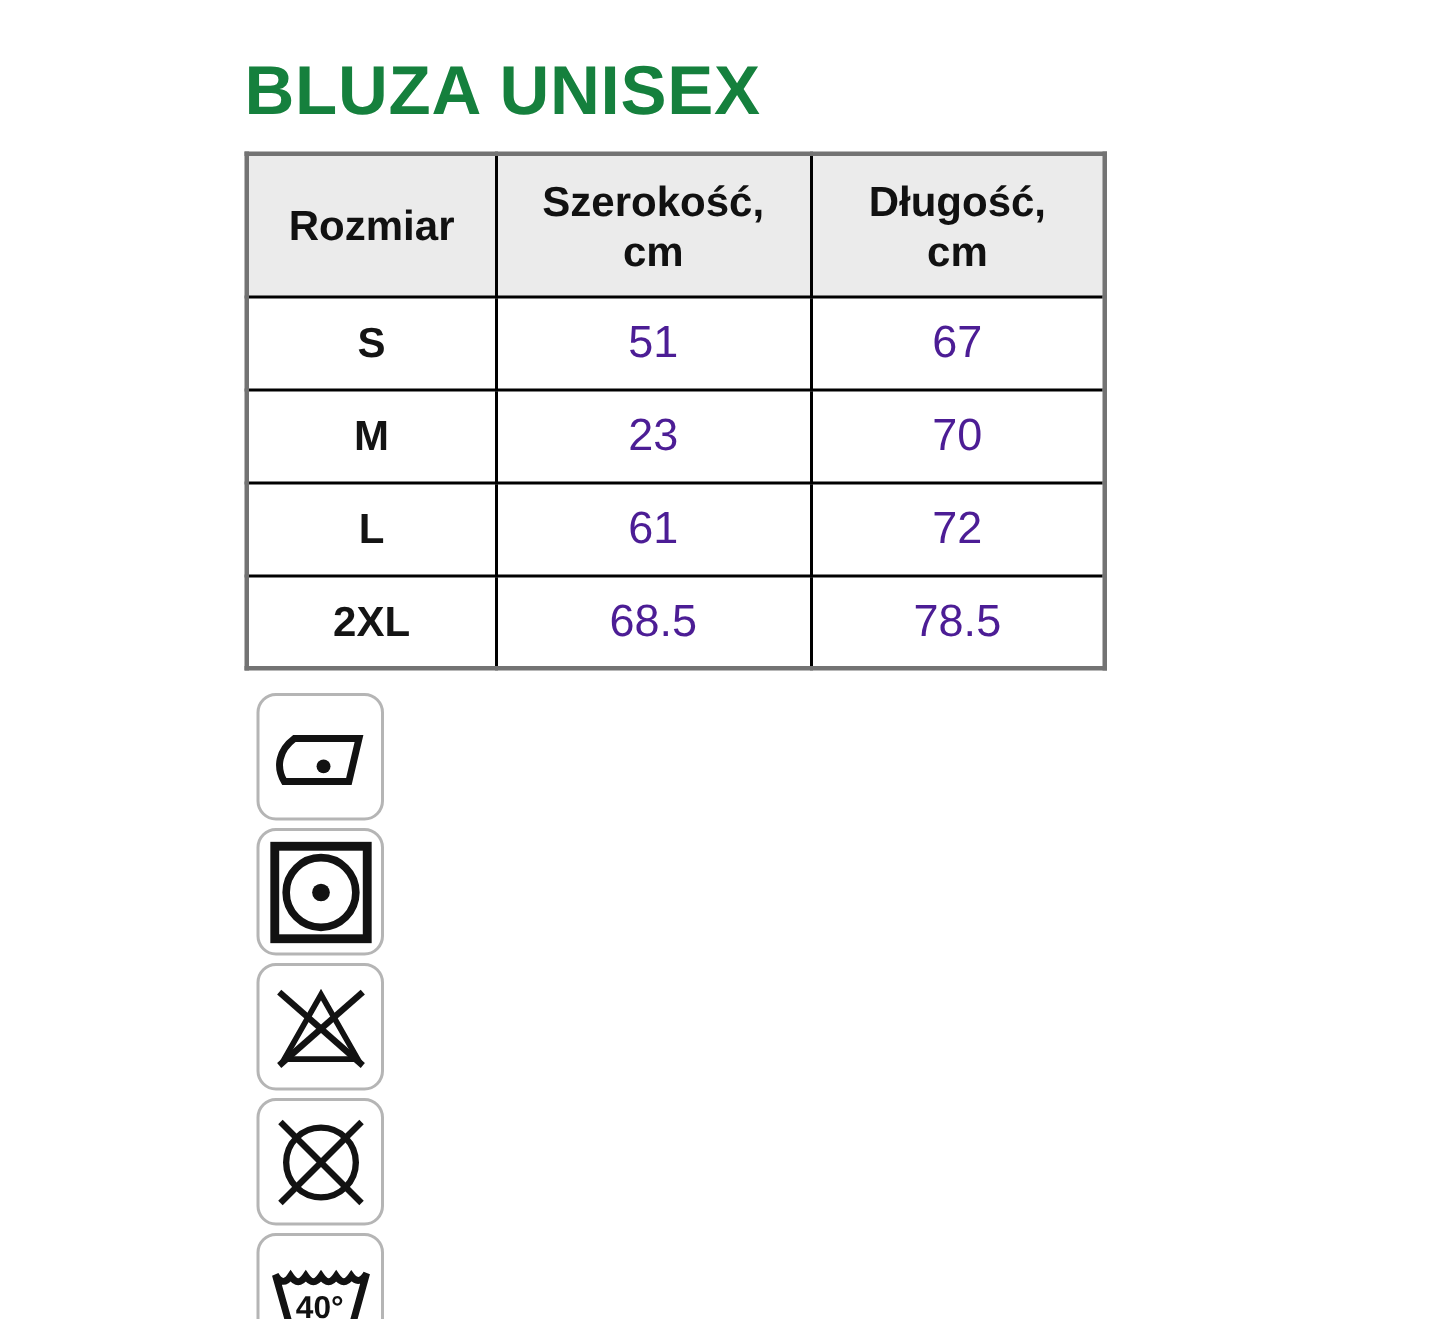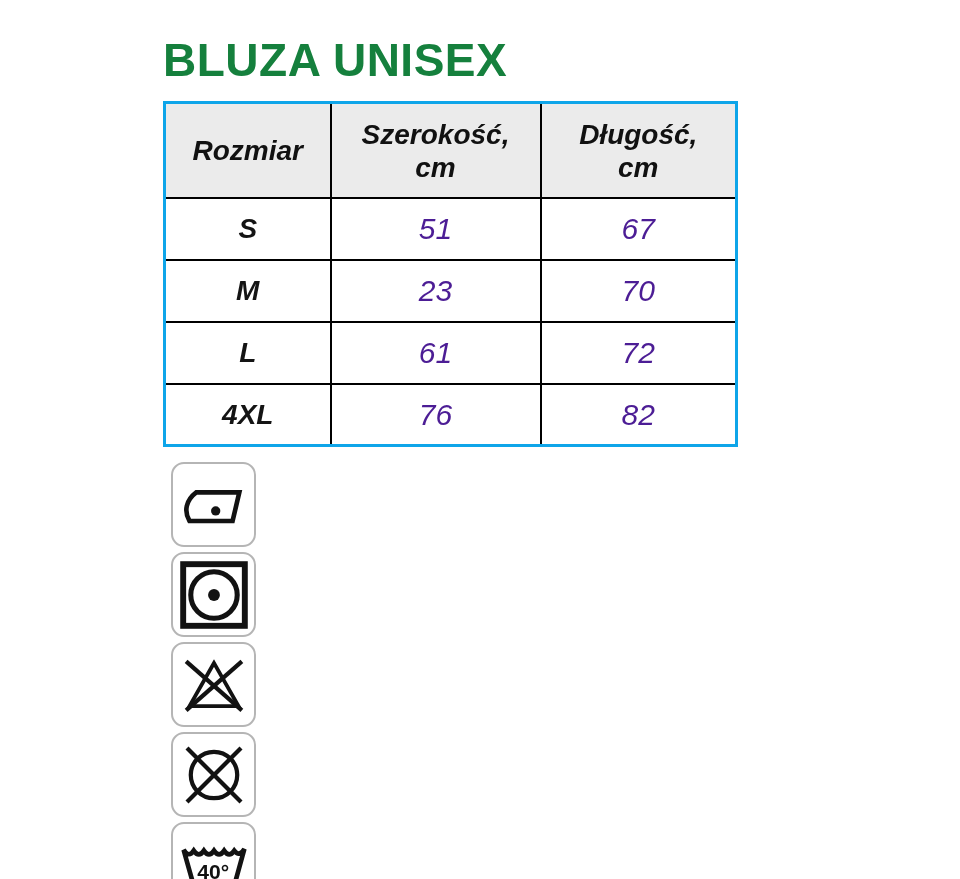--- a/index.html
+++ b/index.html
@@ -19,23 +19,22 @@
     font-weight: bold;
     letter-spacing: 0.5px;
     color: #15803d;
     margin: 0 0 17px 0;
     line-height: 1.05;
   }
   table.size-table {
     border-collapse: collapse;
     table-layout: fixed;
     width: 572px;
-    border: 3px solid #0ea5e9;
+    border: 3px solid #737373;
     background: #fff;
-    font-style: italic;
   }
   table.size-table col.c1 { width: 166px; }
   table.size-table col.c2 { width: 210px; }
   table.size-table col.c3 { width: 196px; }
   table.size-table th, table.size-table td {
     border: 2px solid #000;
     text-align: center;
     vertical-align: middle;
   }
   table.size-table th {
@@ -124,23 +123,23 @@
         <td class="size-cell">M</td>
         <td class="val-cell">23</td>
         <td class="val-cell">70</td>
       </tr>
       <tr>
         <td class="size-cell">L</td>
         <td class="val-cell">61</td>
         <td class="val-cell">72</td>
       </tr>
       <tr>
-        <td class="size-cell">4XL</td>
-        <td class="val-cell">76</td>
-        <td class="val-cell">82</td>
+        <td class="size-cell">2XL</td>
+        <td class="val-cell">68.5</td>
+        <td class="val-cell">78.5</td>
       </tr>
     </tbody>
   </table>
 
   <div class="care-row">
 
     <div class="care-tile">
       <svg width="76" height="76" viewBox="0 0 90 90">
         <path class="glyph" stroke-width="5.5" d="M 24 30 L 75 30 L 67 64 L 16 64 C 9 52 12 39 24 30 Z"></path>
         <circle class="glyph-fill" cx="47" cy="52" r="5.5"></circle>

